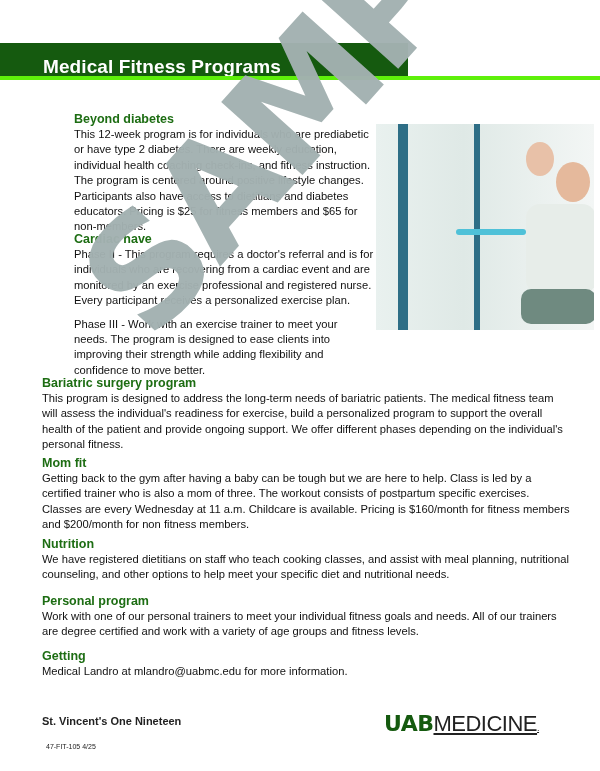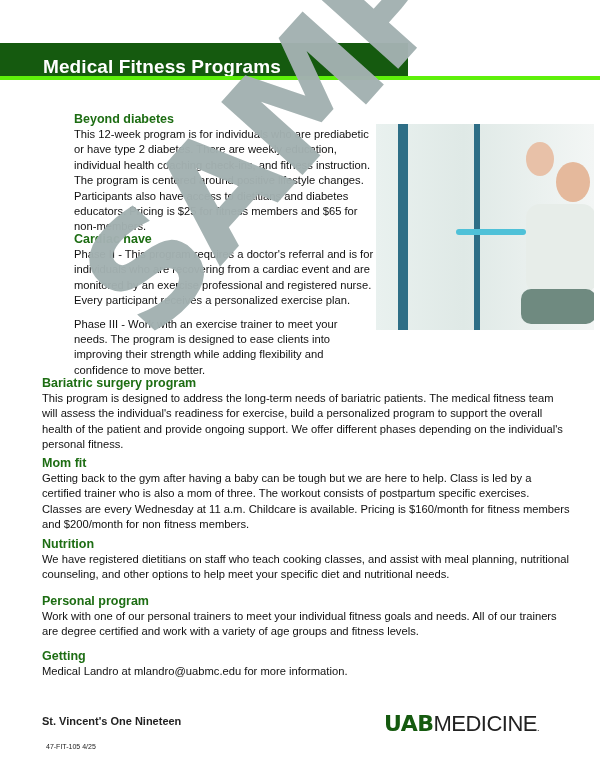--- a/index.html
+++ b/index.html
@@ -12,21 +12,21 @@
   .section p{margin:0;}
   .narrow{width:300px;margin-left:32px;}
   .wide{width:530px;}
   .photo{position:absolute;left:376px;top:124px;width:218px;height:206px;background:linear-gradient(90deg,#e9f1ef 0%,#dfe9e6 40%,#f3f6f5 100%);overflow:hidden;}
   .photo .frame{position:absolute;top:0;width:10px;height:100%;background:#2e6e86;}
   .photo .person{position:absolute;border-radius:50%;}
   .footer-left{position:absolute;left:42px;top:715px;font-size:11px;font-weight:bold;color:#222;}
   .footer-code{position:absolute;left:46px;top:743px;font-size:7px;color:#222;}
   .logo{position:absolute;left:384px;top:711px;font-size:22px;letter-spacing:-0.5px;}
   .logo .uab{color:#155a0f;font-weight:900;font-family:"DejaVu Sans",sans-serif;}
-  .logo .med{color:#222;font-family:"Liberation Sans",sans-serif;}
+  .logo .med{color:#222;font-family:"Liberation Sans",sans-serif;text-decoration:underline;}
   .watermark{position:absolute;left:48px;top:250px;font-size:150px;font-weight:900;color:#a3b1b1;transform:rotate(-48deg);transform-origin:left top;font-family:"DejaVu Sans",sans-serif;letter-spacing:-6px;opacity:0.97;pointer-events:none;white-space:nowrap;}
 </style>
 </head>
 <body>
 
 <div class="title-bar"></div>
 <div class="title-text">Medical Fitness Programs</div>
 <div class="title-rule"></div>
 
 <div class="section narrow" style="top:111px;">

